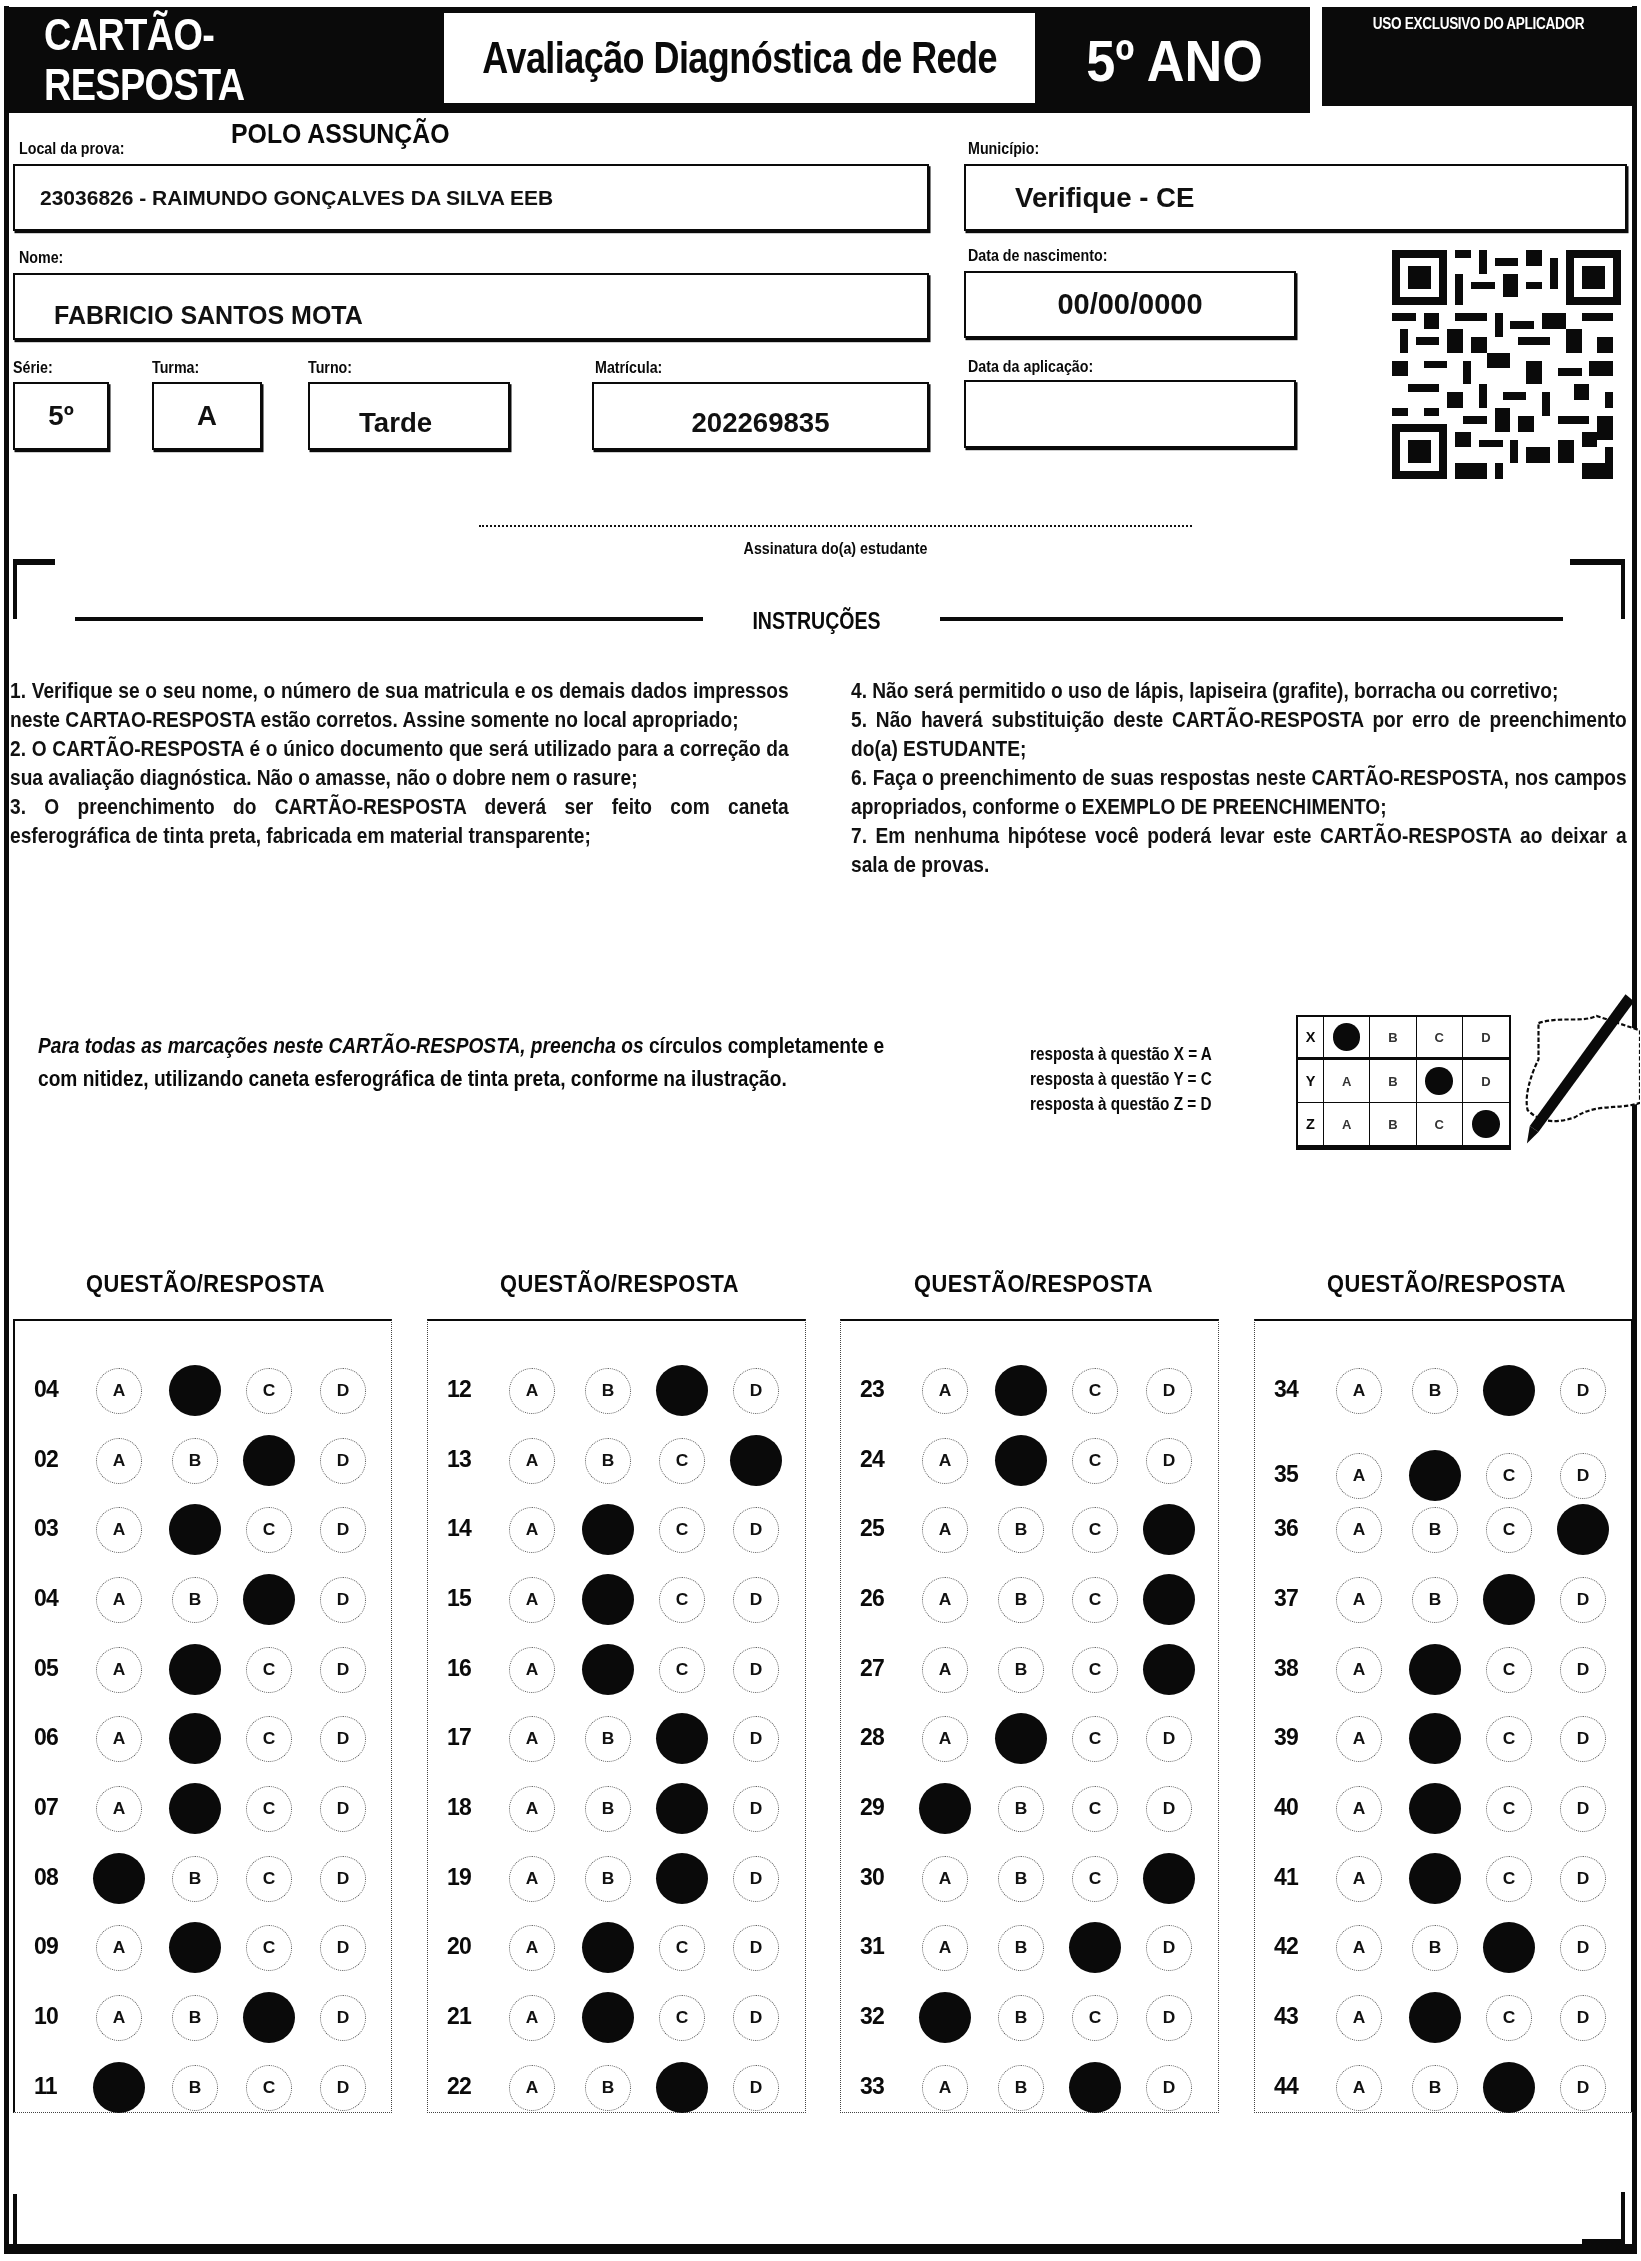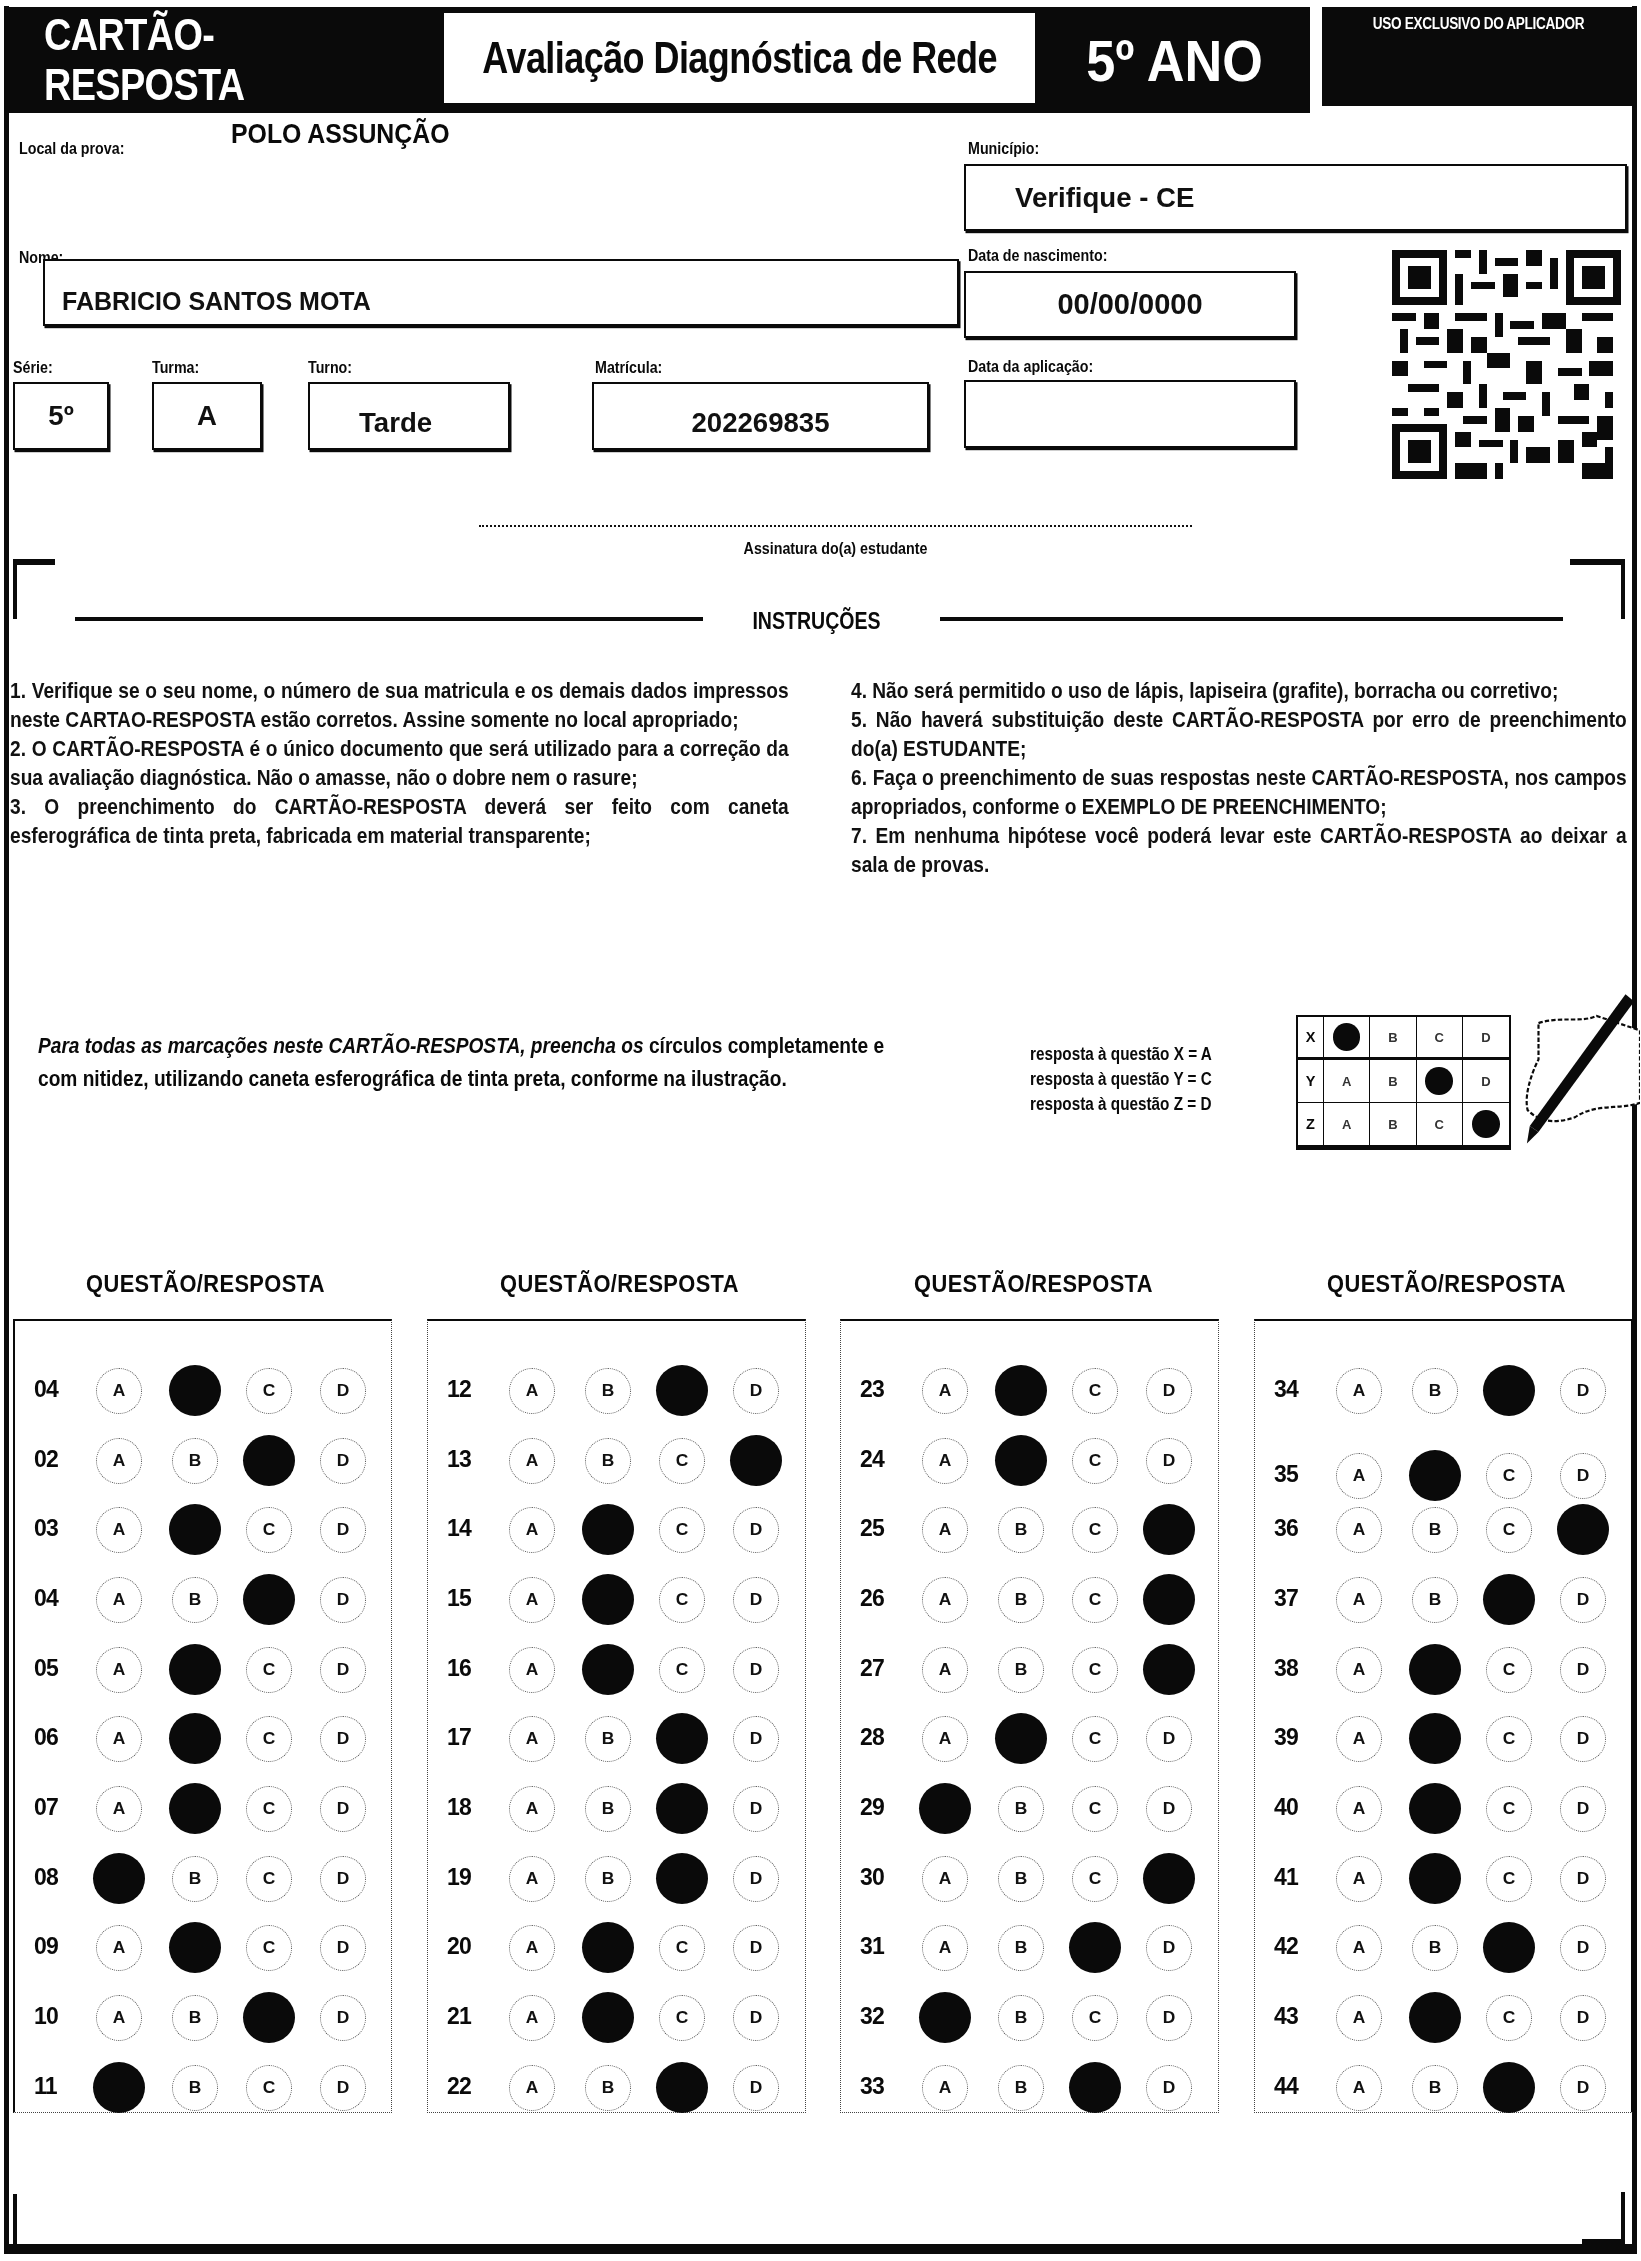--- a/index.html
+++ b/index.html
@@ -78,28 +78,31 @@
     <span class="hdr-subtitle">Avaliação Diagnóstica de Rede</span>
   </div>
   <div class="hdr-year">5º ANO</div>
 
   <div class="applicator">
     <div class="applicator-title">USO EXCLUSIVO DO APLICADOR</div>
   </div>
 
   <div class="label" style="left:19px; top:138px;">Local da prova:</div>
   <div class="local-value">POLO ASSUNÇÃO</div>
+  <div class="field" style="left:13px; top:164px; width:916px; height:67px; padding-left:25px; font-size:21px;">
+    <span>23036826 - RAIMUNDO GONÇALVES DA SILVA EEB</span>
+  </div>
 
   <div class="label" style="left:968px; top:138px;">Município:</div>
   <div class="field" style="left:964px; top:164px; width:663px; height:67px; padding-left:49px; font-size:27.6px;">
     <span>Verifique - CE</span>
   </div>
 
   <div class="label" style="left:19px; top:247px;">Nome:</div>
-  <div class="field" style="left:13px; top:259px; width:916px; height:67px; padding-left:17px; padding-top:17.4px; font-size:25px;margin-left:30px;">
+  <div class="field" style="left:13px; top:273px; width:916px; height:67px; padding-left:39px; padding-top:17.4px; font-size:25px;">
     <span>FABRICIO SANTOS MOTA</span>
   </div>
 
   <div class="label" style="left:968px; top:245px;">Data de nascimento:</div>
   <div class="field center" style="left:964px; top:271px; width:332px; height:67px; font-size:29px;">
     <span>00/00/0000</span>
   </div>
 
   <div class="label" style="left:13px; top:357px;">Série:</div>
   <div class="field center" style="left:13px; top:382px; width:96px; height:68px; font-size:27.6px;">

